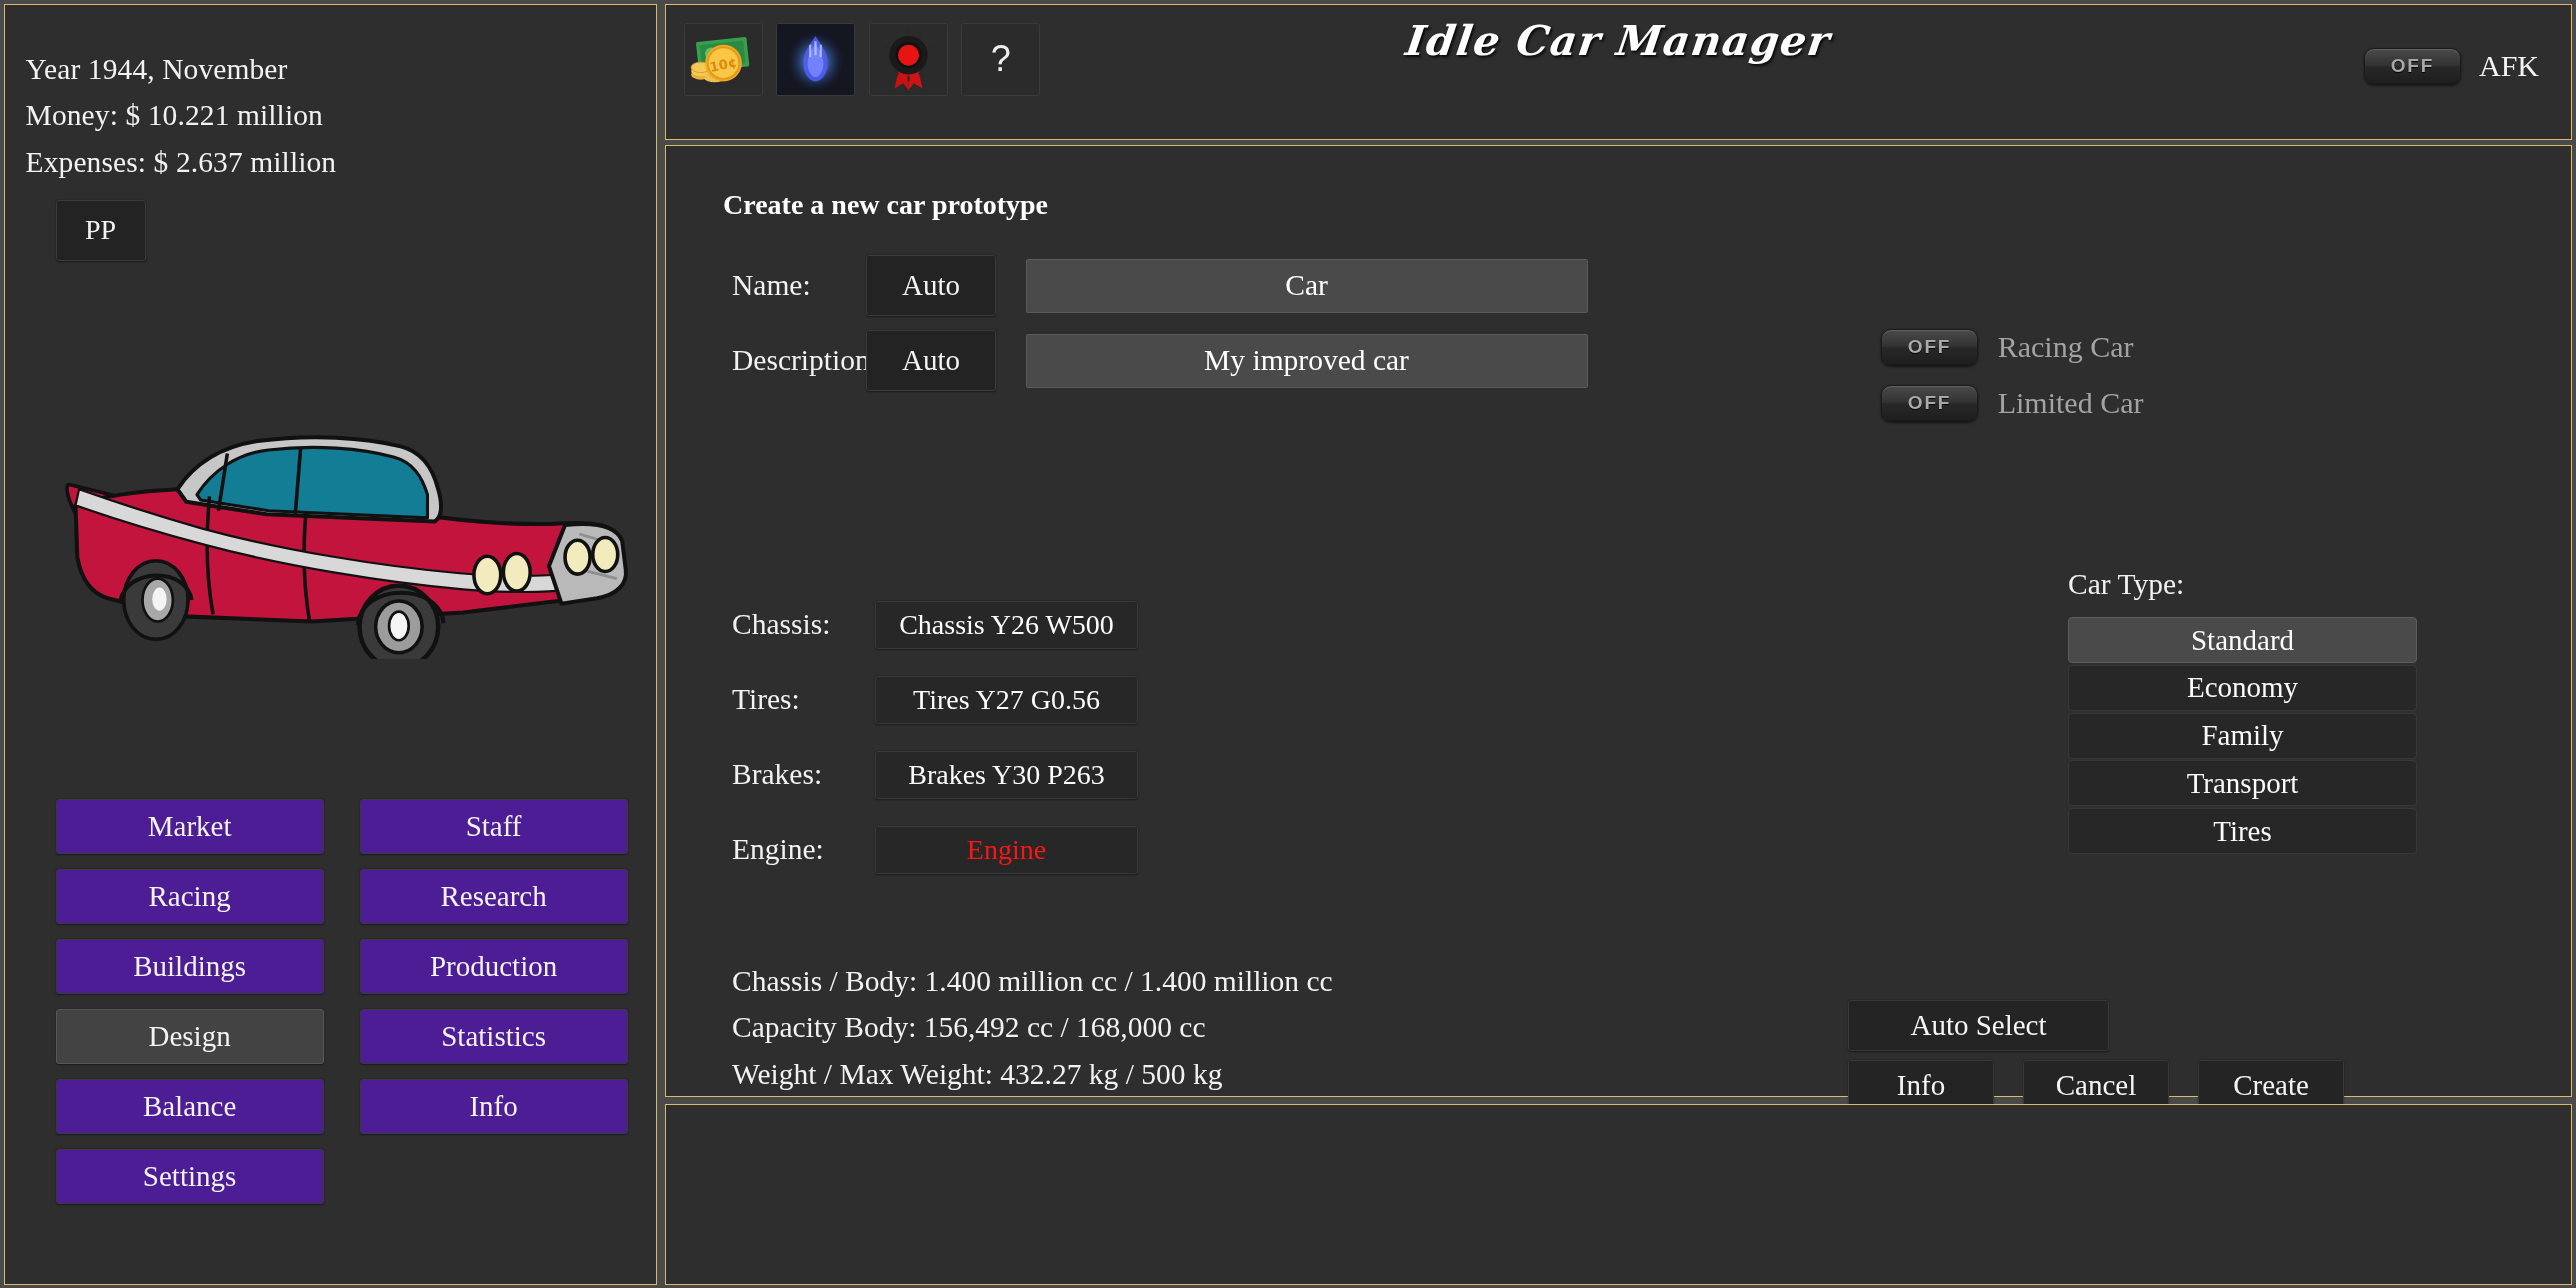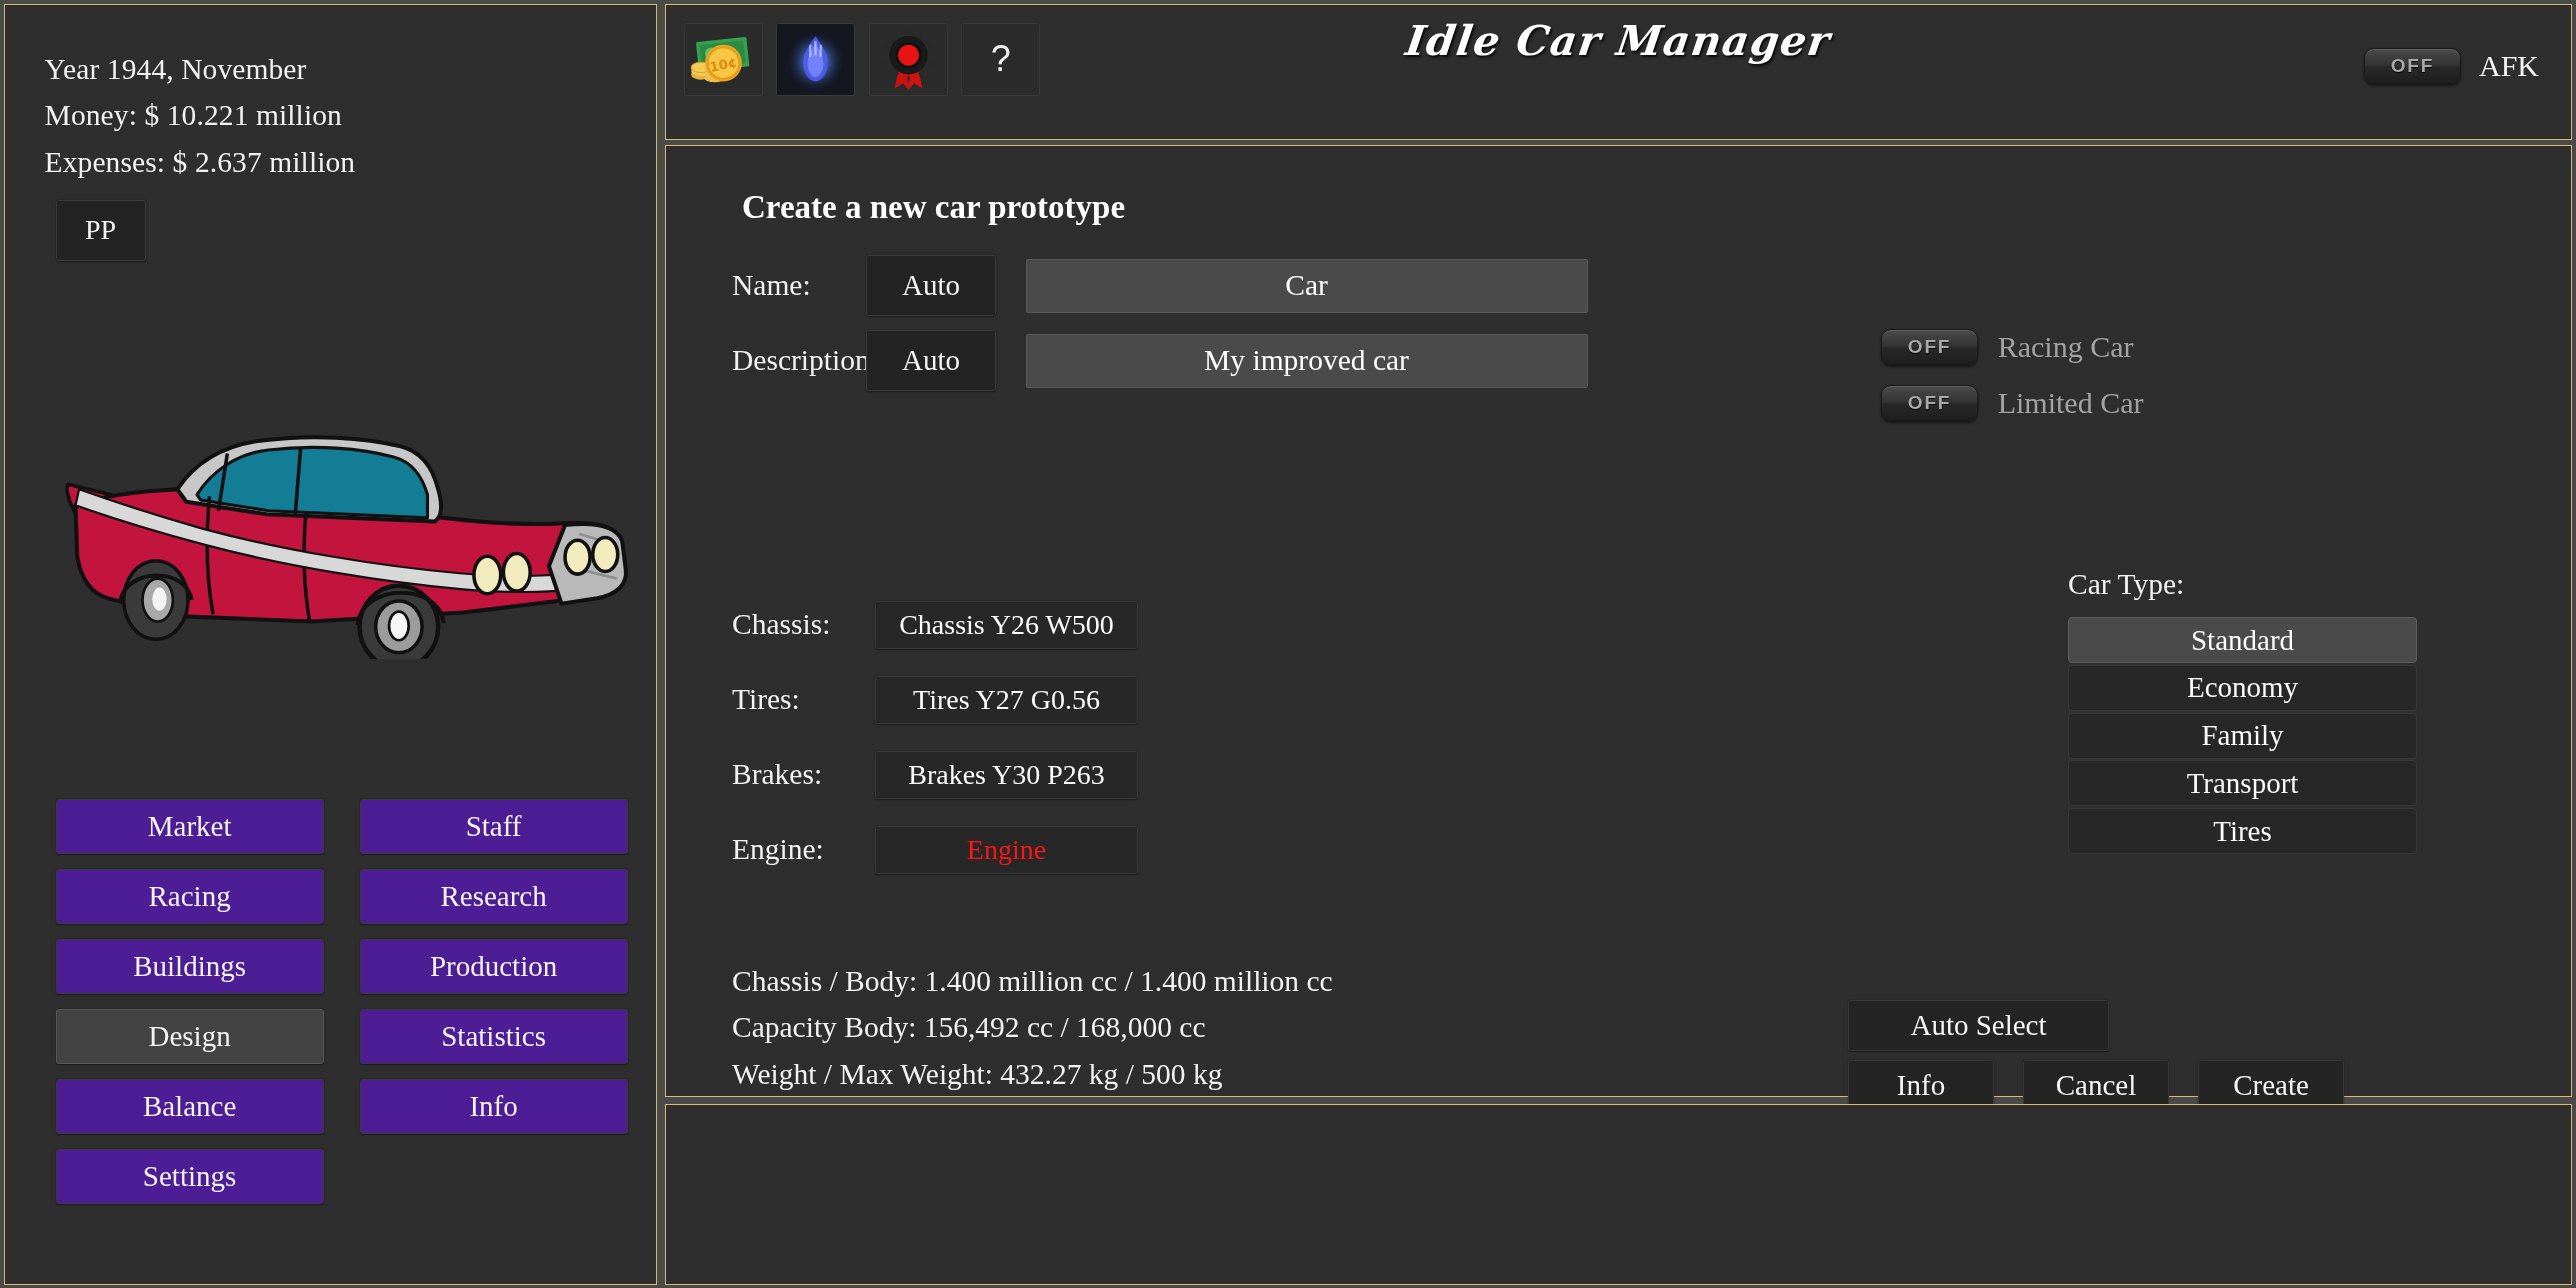--- a/index.html
+++ b/index.html
@@ -22,21 +22,21 @@
   
   .sidebar {
     position: absolute;
     left: 3.6px; top: 3.6px;
     width: 653px; height: 1281px;
     background: #2e2e2e;
     border: 1.8px solid #d8bb6b;
   }
 
   .stat-lines {
-    padding: 41px 0 0 40px;
+    padding: 41px 0 0 21px;
   }
   .stat-line {
     color: #f2f2f2;
     font-size: 29.5px;
     line-height: 1.58;
     letter-spacing: 0.1px;
     white-space: nowrap;
   }
 
   .pp-button {
@@ -164,23 +164,23 @@
   .main-panel {
     position: absolute;
     left: 665px; top: 145px;
     width: 1907px; height: 952px;
     background: #2e2e2e;
     border: 1.8px solid #d8bb6b;
   }
 
   .section-title {
     position: absolute;
-    left: 76px; top: 43px;
+    left: 57px; top: 43px;
     color: #ffffff;
-    font-size: 33px;
+    font-size: 28px;
     font-weight: bold;
   }
 
   
   .name-row {
     position: absolute;
     display: flex; align-items: center;
   }
   .name-row.r1 { left: 66px; top: 109px; }
   .name-row.r2 { left: 66px; top: 184px; }

